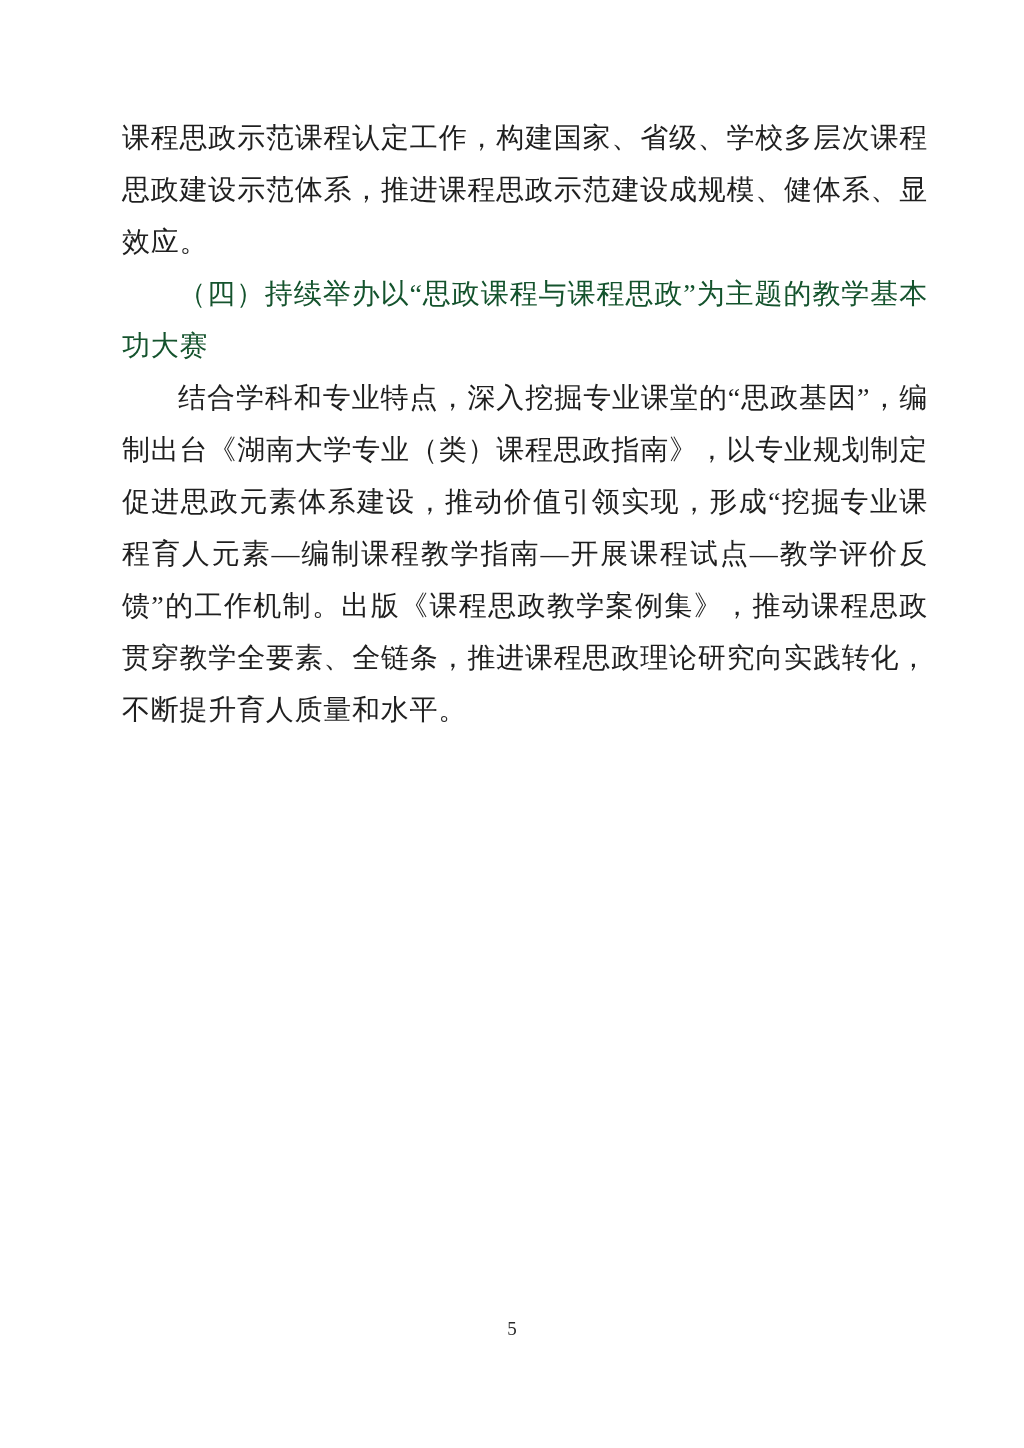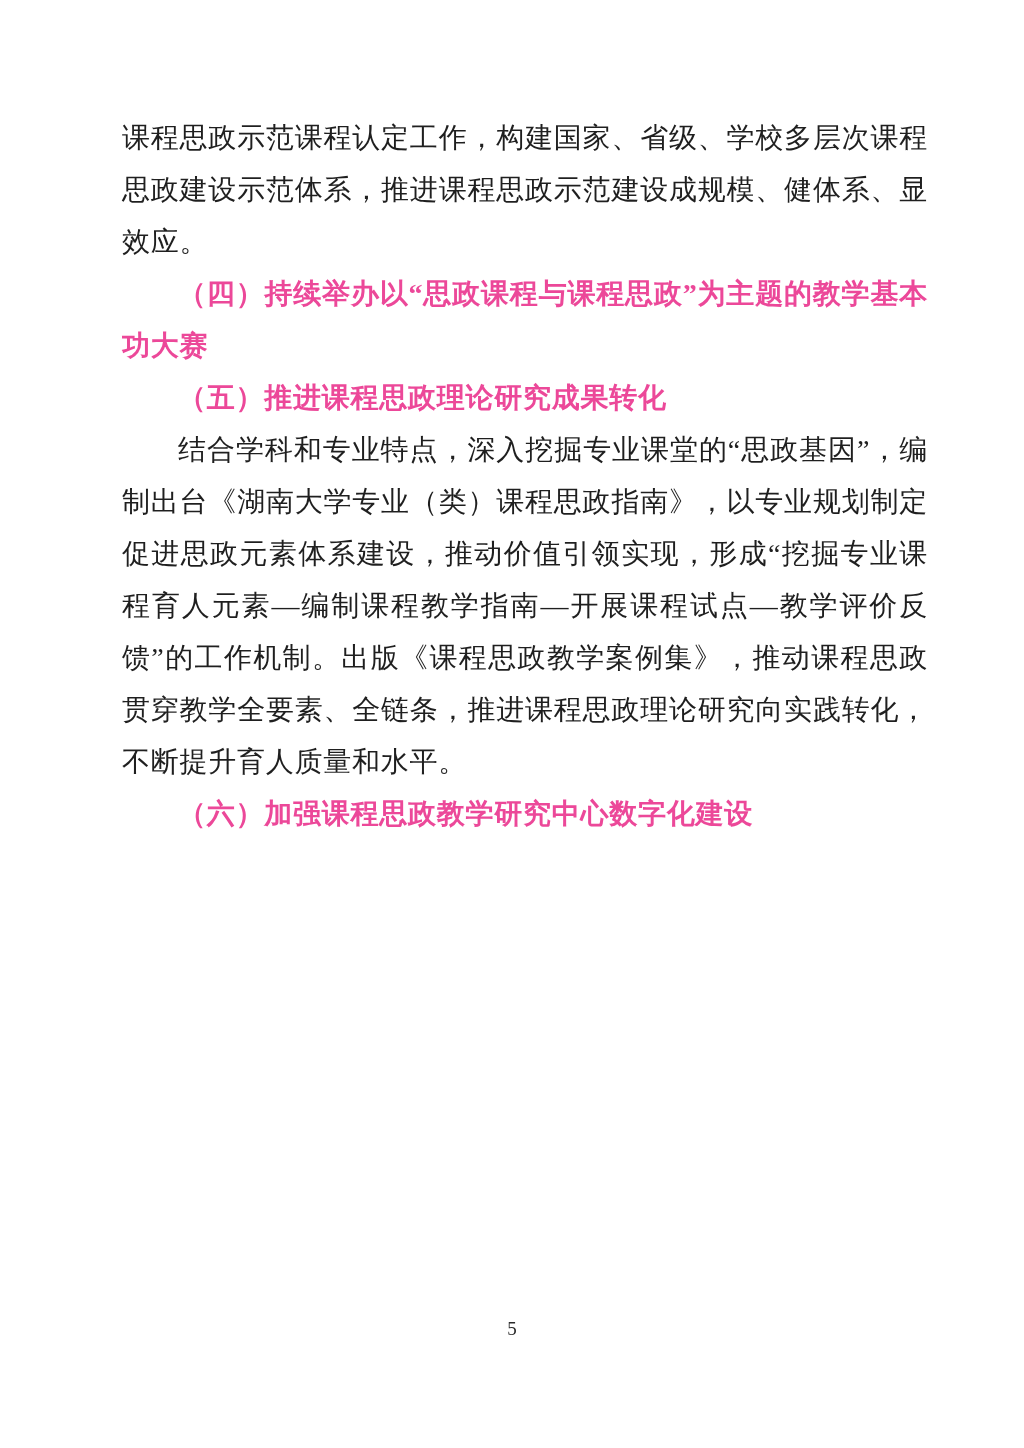--- a/index.html
+++ b/index.html
@@ -24,22 +24,22 @@
   }
   .doc-body p {
     margin: 0;
     font-size: 28px;
     line-height: 52px;
     letter-spacing: 0.75px;
     text-align: justify;
     text-justify: inter-ideograph;
   }
   .doc-body p.heading {
-    font-weight: 700;
-    color: #ec4899;
+    font-weight: 400;
+    color: #14532d;
   }
   .doc-body p.indent {
     text-indent: 2em;
   }
   .page-number {
     position: absolute;
     left: 0;
     right: 0;
     top: 1318px;
     text-align: center;
@@ -48,18 +48,16 @@
     font-family: "Liberation Serif", "DejaVu Serif", serif;
   }
 </style>
 </head>
 <body>
 
 <div class="page">
   <div class="doc-body">
       <p class="body">课程思政示范课程认定工作，构建国家、省级、学校多层次课程思政建设示范体系，推进课程思政示范建设成规模、健体系、显效应。</p>
       <p class="heading indent">（四）持续举办以“思政课程与课程思政”为主题的教学基本功大赛</p>
-      <p class="heading indent">（五）推进课程思政理论研究成果转化</p>
       <p class="body indent">结合学科和专业特点，深入挖掘专业课堂的“思政基因”，编制出台《湖南大学专业（类）课程思政指南》，以专业规划制定促进思政元素体系建设，推动价值引领实现，形成“挖掘专业课程育人元素—编制课程教学指南—开展课程试点—教学评价反馈”的工作机制。出版《课程思政教学案例集》，推动课程思政贯穿教学全要素、全链条，推进课程思政理论研究向实践转化，不断提升育人质量和水平。</p>
-      <p class="heading indent">（六）加强课程思政教学研究中心数字化建设</p>
     </div>
   <div class="page-number">5</div>
 </div>
 
 </body></html>

